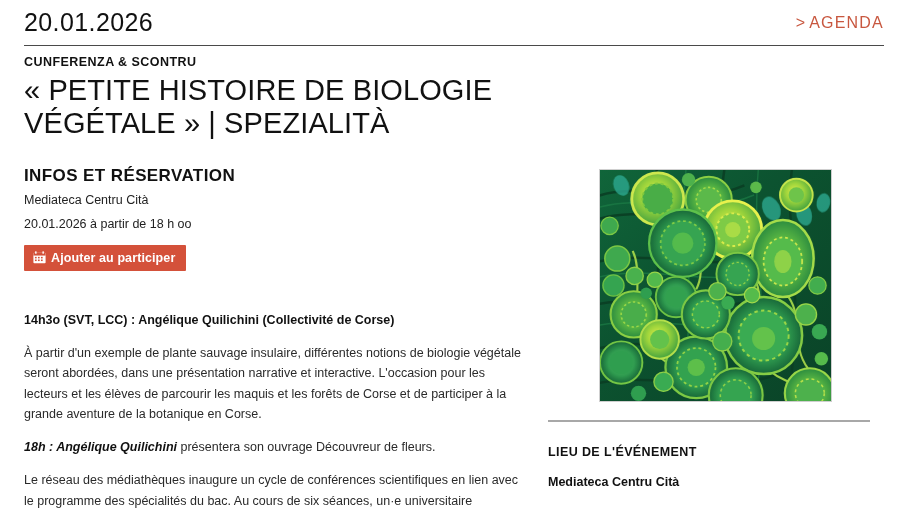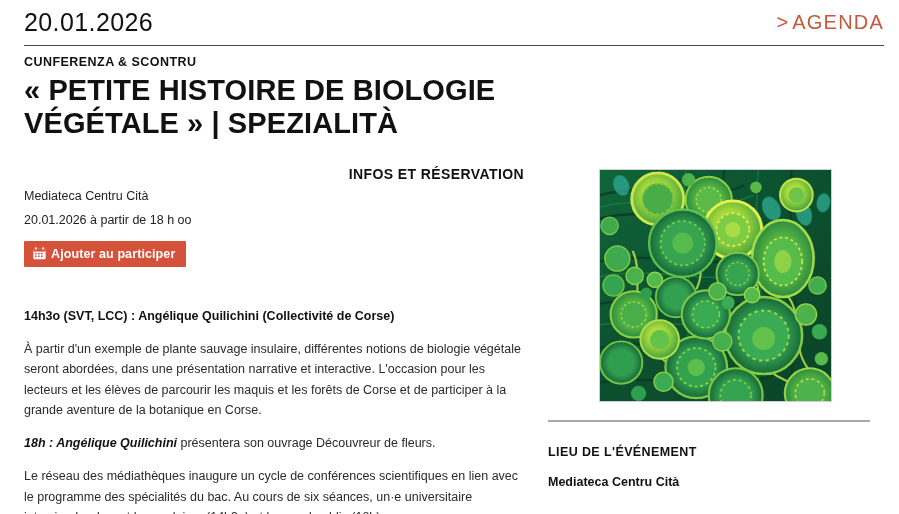--- a/index.html
+++ b/index.html
@@ -17,43 +17,43 @@
   .topbar {
     position: absolute; left: 24px; top: 0px; width: 860px; height: 46px;
     display: flex; align-items: center; justify-content: space-between;
     border-bottom: 1.5px solid #4a4a4a;
   }
   .event-date {
     font-size: 25px; font-weight: 400; letter-spacing: 0.4px;
     color: #111; line-height: 1; white-space: nowrap;
   }
   .agenda-link {
-    font-size: 20px; color: #c8573f; letter-spacing: 1.2px;
+    font-size: 16px; color: #c8573f; letter-spacing: 1.2px;
     text-decoration: none; white-space: nowrap; font-weight: 400; text-align: center;
   }
   .agenda-link .chev { margin-right: 3px; }
 
   
   .content { position: absolute; left: 0; top: 29px; width: 899px; height: 468px; }
 
   .col-left  { position: absolute; left: 24px; top: 0px; width: 500px; }
   .col-right { position: absolute; left: 548px; top: 0px; width: 330px; }
 
   .eyebrow {
     font-size: 12.5px; font-weight: 700; letter-spacing: 0.45px;
     color: #111; margin: 26px 0 0 0; text-transform: uppercase;
   }
   .headline {
-    font-size: 29px; font-weight: 700; line-height: 1.13;
+    font-size: 29px; font-weight: 400; line-height: 1.13;
     color: #111; margin: 5px 0 0 0; letter-spacing: 0.1px;
   }
 
   .section-label {
-    font-size: 14px; font-weight: 700; letter-spacing: 0.4px;
-    color: #111; margin: 26px 0 0 0; text-transform: uppercase; text-align: right;
+    font-size: 17px; font-weight: 700; letter-spacing: 0.4px;
+    color: #111; margin: 26px 0 0 0; text-transform: uppercase;
   }
   .meta-line { font-size: 12.5px; color: #222; line-height: 1.55; margin: 5px 0 0 0; }
 
   .cal-btn {
     display: inline-flex; align-items: center; gap: 5px;
     background: #d4513a; color: #fff; border: 0;
     padding: 6px 11px 7px 9px; margin-top: 11px;
     font-family: "Liberation Sans", sans-serif;
     font-size: 12.5px; font-weight: 700; letter-spacing: 0.1px;
     cursor: pointer; border-radius: 1px; line-height: 1;

